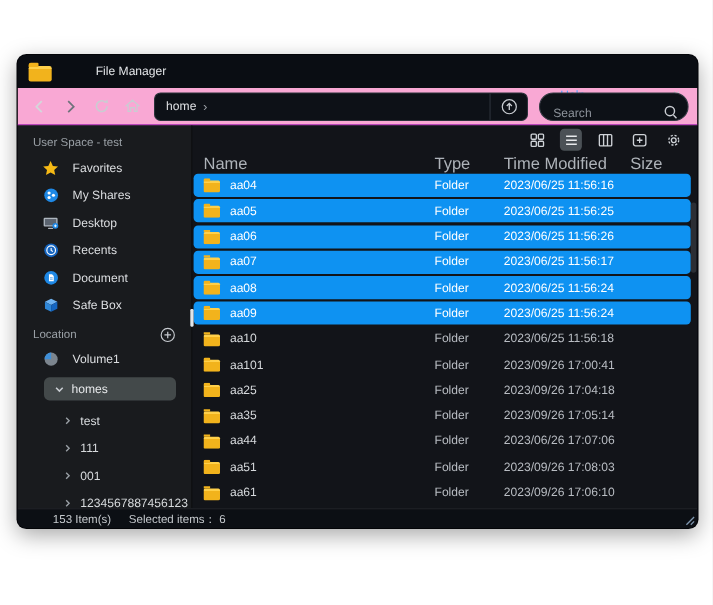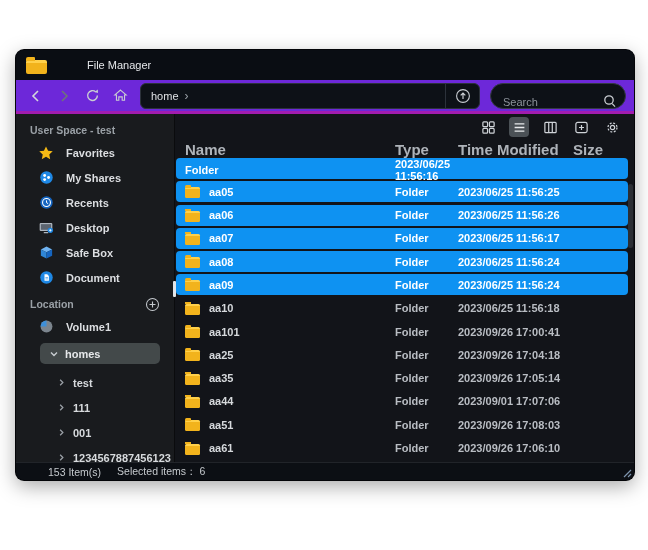--- a/index.html
+++ b/index.html
@@ -13,31 +13,31 @@
   
   .titlebar { height:30px; display:flex; align-items:center; padding:0 12px 0 10px; background:#0a0d13;gap:28px; }
   .title-folder { position:relative; width:21px; height:14px; background:linear-gradient(180deg,#ffd04a 0 3px,#f2b31c 3px); border-radius:2px; margin-top:3px; }
   .title-folder::before { content:""; position:absolute; left:0; top:-3px; width:9px; height:4px; background:#f2b31c; border-radius:2px 1px 0 0; }
   .win-title { margin-left:12px; color:#e4e6e9; }
   .tb-right { margin-left:auto; display:flex; align-items:center; gap:16px;margin-top:43px; }
   .help { color:#4da3ff; text-decoration:underline; cursor:pointer; }
   .winbtn { color:#c2c6cb; font-size:11px; width:14px; text-align:center; cursor:pointer; line-height:1; }
   .winbtn.max { font-size:9px; }
   
-  .navbar { height:34px; display:flex; align-items:center; gap:4px; padding:0 8px; background:#6d28d9; border-bottom:3px solid #a21caf; }
+  .navbar { height:34px; display:flex; align-items:center; gap:4px; padding:0 8px; background:#f9a8d4; border-bottom:1px solid #a21caf; }
   .nav-ic { width:24px; height:24px; display:flex; align-items:center; justify-content:center; cursor:pointer; }
   .crumbbox { flex:1; height:26px; margin:0 6px 0 4px; border:1px solid #2c323b; border-radius:6px; display:flex; align-items:center; background:#0d1117; }
   .crumb-path { display:flex; align-items:center; gap:6px; padding-left:10px; flex:1; }
   .crumb-chev { color:#9aa0a6; font-size:12px; }
   .crumb-upload { width:34px; height:100%; border-left:1px solid #2c323b; display:flex; align-items:center; justify-content:center; cursor:pointer; }
   .searchbox { width:136px; height:26px; border:1px solid #343a43; border-radius:13px; display:flex; align-items:flex-end; padding:0 8px 0 12px; background:#0d1117; }
   .searchbox input { flex:1; min-width:0; background:transparent; border:none; outline:none; color:#dfe1e4; font-family:"Liberation Sans",sans-serif; font-size:11px; }
   .searchbox input::placeholder { color:#8d939b; }
   
-  .content { position:relative; display:flex; height:348px;font-weight:bold; }
+  .content { position:relative; display:flex; height:348px; }
   .sidebar { width:159px; flex:none; background:#191b1e; border-right:1px solid #0a0b0d; padding-top:6px; overflow:hidden; }
   .side-header { height:20px; display:flex; align-items:center; padding:0 14px; color:#9aa0a6; font-size:10.5px; }
   .side-header .plus { margin-left:auto; cursor:pointer; display:flex; }
   .side-item { height:25px; display:flex; align-items:center; gap:12px; padding-left:22px; cursor:pointer; color:#dcdee1; }
   .side-item .ic { width:16px; height:16px; flex:none; display:flex; align-items:center; justify-content:center; }
   .tree-sel { margin:4px 0 0 24px; width:120px; height:21px; background:#43494a; border-radius:5px; display:flex; align-items:center; gap:6px; padding-left:9px; cursor:pointer; color:#e6e8ea; }
   .tree-child { height:25px; display:flex; align-items:center; gap:7px; padding-left:41px; cursor:pointer; color:#d7dadd; white-space:nowrap; overflow:hidden; }
   
   .main { flex:1; position:relative; background:#121419; min-width:0; }
   .view-toolbar { height:26px; display:flex; align-items:center; justify-content:flex-end; gap:11px; padding-right:12px; }
@@ -144,62 +144,62 @@
               <circle cx="9" cy="8.7" r="2.3" fill="#fff"></circle>
               <circle cx="15.3" cy="12" r="2.3" fill="#fff"></circle>
               <circle cx="9" cy="15.3" r="2.3" fill="#fff"></circle>
             </svg>
         </span>
         <span>My Shares</span>
       </div>
 
       <div class="side-item">
         <span class="ic">
-          <svg width="15" height="15" viewBox="0 0 24 24">
-              <circle cx="12" cy="12" r="10" fill="#1565c0"></circle>
-              <circle cx="12" cy="12" r="6.3" fill="none" stroke="#fff" stroke-width="1.7"></circle>
-              <path d="M12 8.6v3.6l2.6 1.6" fill="none" stroke="#fff" stroke-width="1.6"></path>
-            </svg>
-        </span>
-        <span>Recents</span>
-      </div>
-
-      <div class="side-item">
-        <span class="ic">
           <svg width="16" height="16" viewBox="0 0 24 24">
               <rect x="2.5" y="4.5" width="19" height="12" rx="1.5" fill="#aeb6bf"></rect>
               <rect x="4.3" y="6.2" width="15.4" height="8.5" fill="#5b6470"></rect>
               <rect x="8.5" y="18" width="7" height="1.8" rx="0.8" fill="#aeb6bf"></rect>
               <circle cx="18.5" cy="15.5" r="4" fill="#1e88e5"></circle>
               <path d="M18.5 13.6v3.8M16.6 15.5h3.8" stroke="#fff" stroke-width="1.2"></path>
             </svg>
         </span>
         <span>Desktop</span>
       </div>
 
       <div class="side-item">
         <span class="ic">
           <svg width="15" height="15" viewBox="0 0 24 24">
-              <path d="M12 2.5 21 7l-9 4.5L3 7z" fill="#6fb3f2"></path>
-              <path d="M3 7l9 4.5V21.5L3 17z" fill="#2f86d6"></path>
-              <path d="M21 7l-9 4.5V21.5L21 17z" fill="#1565c0"></path>
-            </svg>
-        </span>
-        <span>Safe Box</span>
+              <circle cx="12" cy="12" r="10" fill="#1565c0"></circle>
+              <circle cx="12" cy="12" r="6.3" fill="none" stroke="#fff" stroke-width="1.7"></circle>
+              <path d="M12 8.6v3.6l2.6 1.6" fill="none" stroke="#fff" stroke-width="1.6"></path>
+            </svg>
+        </span>
+        <span>Recents</span>
       </div>
 
       <div class="side-item">
         <span class="ic">
           <svg width="15" height="15" viewBox="0 0 24 24">
               <circle cx="12" cy="12" r="10" fill="#1e88e5"></circle>
               <path d="M8.8 6.8h4.4l2.6 2.6v7.8H8.8z" fill="#fff"></path>
               <path d="M10.3 12h4M10.3 14.2h4" stroke="#1e88e5" stroke-width="1"></path>
             </svg>
         </span>
         <span>Document</span>
+      </div>
+
+      <div class="side-item">
+        <span class="ic">
+          <svg width="15" height="15" viewBox="0 0 24 24">
+              <path d="M12 2.5 21 7l-9 4.5L3 7z" fill="#6fb3f2"></path>
+              <path d="M3 7l9 4.5V21.5L3 17z" fill="#2f86d6"></path>
+              <path d="M21 7l-9 4.5V21.5L21 17z" fill="#1565c0"></path>
+            </svg>
+        </span>
+        <span>Safe Box</span>
       </div>
 
       <div class="side-header" style="margin-top:4px;">
         <span>Location</span>
         <span class="plus">
           <svg width="15" height="15" viewBox="0 0 16 16">
               <circle cx="8" cy="8" r="6.4" fill="none" stroke="#c6cacf" stroke-width="1.1"></circle>
               <path d="M8 4.8v6.4M4.8 8h6.4" stroke="#c6cacf" stroke-width="1.2"></path>
             </svg>
         </span>
@@ -295,20 +295,24 @@
 
       <div class="cols list-header">
         <span>Name</span>
         <span>Type</span>
         <span>Time Modified</span>
         <span>Size</span>
       </div>
 
       <div class="rows" id="rows">
   <div class="row cols selected">
+    <div class="name-cell">
+      <span class="folder-ic"></span>
+      <span class="fname">aa04</span>
+    </div>
     <div class="sub ftype">Folder</div>
     <div class="sub fmod">2023/06/25 11:56:16</div>
     <div class="sub fsize"></div>
   </div>
 
   <div class="row cols selected">
     <div class="name-cell">
       <span class="folder-ic"></span>
       <span class="fname">aa05</span>
     </div>
@@ -396,21 +400,21 @@
     <div class="sub fmod">2023/09/26 17:05:14</div>
     <div class="sub fsize"></div>
   </div>
 
   <div class="row cols">
     <div class="name-cell">
       <span class="folder-ic"></span>
       <span class="fname">aa44</span>
     </div>
     <div class="sub ftype">Folder</div>
-    <div class="sub fmod">2023/09/01 17:07:06</div>
+    <div class="sub fmod">2023/06/26 17:07:06</div>
     <div class="sub fsize"></div>
   </div>
 
   <div class="row cols">
     <div class="name-cell">
       <span class="folder-ic"></span>
       <span class="fname">aa51</span>
     </div>
     <div class="sub ftype">Folder</div>
     <div class="sub fmod">2023/09/26 17:08:03</div>

